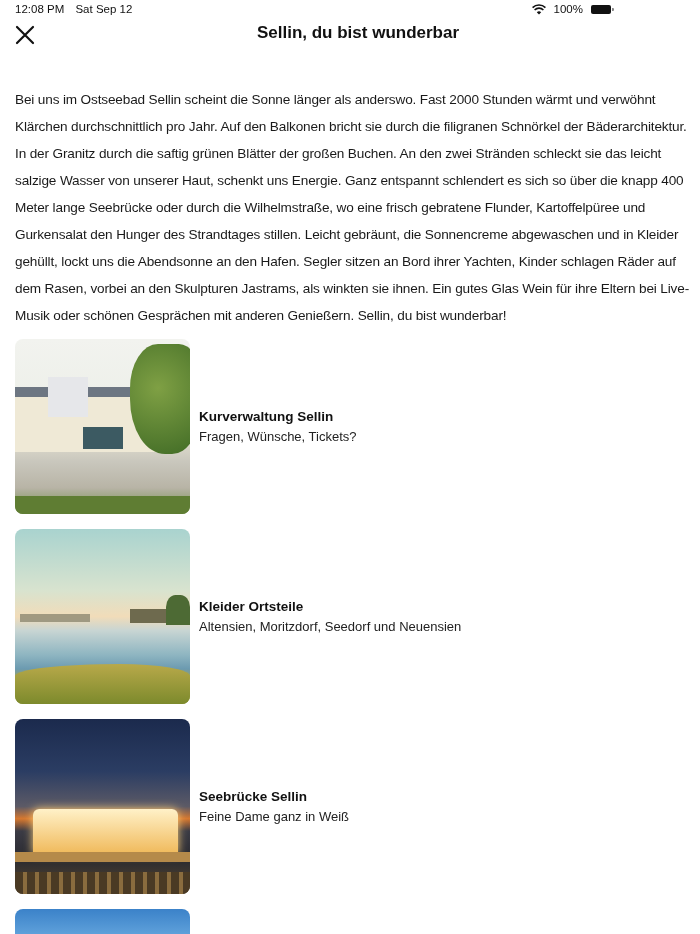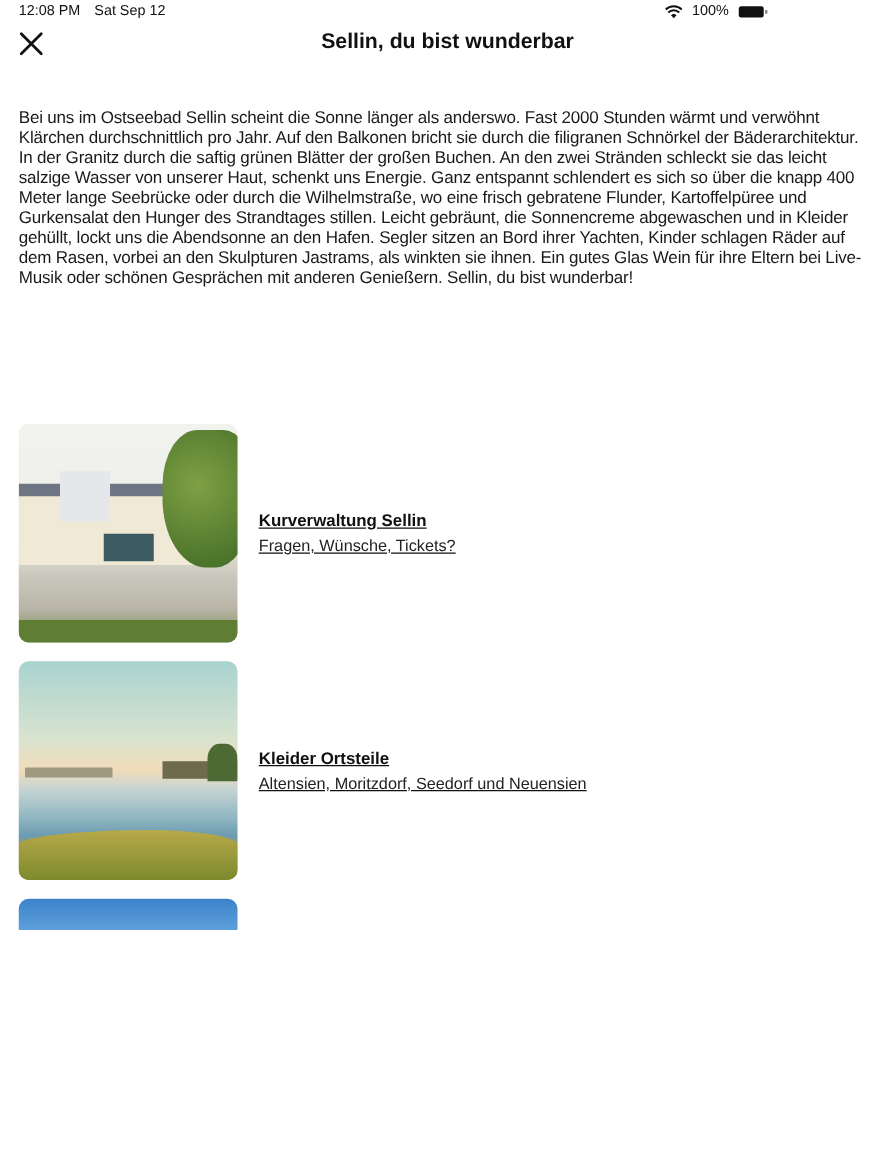--- a/index.html
+++ b/index.html
@@ -7,25 +7,25 @@
   body { font-family: "DejaVu Sans", sans-serif; color: #111; position: relative; }
   .status-bar { position: absolute; top: 0; left: 0; width: 623px; height: 18px; font-size: 11px; }
   .status-left { position: absolute; left: 15px; top: 3px; font-family: "Liberation Sans", sans-serif; font-size: 11.5px; color: #111; }
   .status-left span + span { margin-left: 8px; }
   .status-right { position: absolute; right: 12px; top: 3px; display: flex; align-items: center; gap: 8px; font-family: "Liberation Sans", sans-serif; font-size: 11.5px; }
   .battery { width: 20px; height: 9px; border-radius: 2px; background: #111; position: relative; }
   .battery::after { content: ""; position: absolute; right: -3px; top: 3px; width: 2px; height: 3px; background: #888; border-radius: 0 1px 1px 0; }
   .nav { position: absolute; top: 18px; left: 0; width: 700px; height: 34px; }
   .close-btn { position: absolute; left: 14px; top: 6px; width: 22px; height: 22px; cursor: pointer; }
   .nav-title { position: absolute; left: 16px; right: 0; top: 5px; text-align: center; font-family: "Liberation Sans", sans-serif; font-weight: bold; font-size: 17px; color: #111; }
-  .intro { position: absolute; left: 15px; top: 86px; width: 675px; font-family: "Liberation Sans", sans-serif; font-size: 13.6px; line-height: 16px; color: #1a1a1a; letter-spacing: -0.15px; }
+  .intro { position: absolute; left: 15px; top: 86px; width: 675px; font-family: "Liberation Sans", sans-serif; font-size: 13.6px; line-height: 27px; color: #1a1a1a; letter-spacing: -0.15px; }
   .cards { position: absolute; left: 15px; top: 339px; width: 675px; }
   .card { display: flex; align-items: center; height: 175px; margin-bottom: 15px; cursor: pointer; }
   .card-img { width: 175px; height: 175px; border-radius: 8px; overflow: hidden; flex: none; position: relative; }
-  .card-text { margin-left: 17px; text-decoration: underline; }
+  .card-text { margin-left: 9px; }
   .card-title { font-family: "Liberation Sans", sans-serif; font-weight: bold; font-size: 13.5px; color: #111; margin-bottom: 5px; }
   .card-sub { font-family: "Liberation Sans", sans-serif; font-size: 13px; color: #222; }
   
   .img1 { background: linear-gradient(180deg, #f2f3ef 0%, #eef0ea 30%, #e6e2d2 55%, #c9c7bd 70%, #b8b4a6 85%, #6f8a48 100%); }
   .img1 .bldg { position: absolute; left: 0; top: 58px; width: 145px; height: 55px; background: #efe9d6; }
   .img1 .roof { position: absolute; left: 0; top: 48px; width: 150px; height: 14px; background: #6d7682; }
   .img1 .tower { position: absolute; left: 33px; top: 38px; width: 40px; height: 40px; background: #e6e7ea; }
   .img1 .tree { position: absolute; right: -10px; top: 5px; width: 70px; height: 110px; border-radius: 40% 30% 40% 50%; background: radial-gradient(circle at 40% 40%, #7fa044, #3f6a25); }
   .img1 .door { position: absolute; left: 68px; top: 88px; width: 40px; height: 22px; background: #3c5a62; }
   .img1 .lawn { position: absolute; left: 0; bottom: 0; width: 175px; height: 18px; background: #5f7d33; }
@@ -94,16 +94,27 @@
       <div class="pier2"></div>
         <div class="pier"></div>
         <div class="trees"></div>
         <div class="grass"></div>
     </div>
     <div class="card-text">
       <div class="card-title">Kleider Ortsteile</div>
       <div class="card-sub">Altensien, Moritzdorf, Seedorf und Neuensien</div>
     </div>
   </div>
+  <div class="card">
+    <div class="card-img img3">
+      <div class="pav"></div>
+        <div class="bridge"></div>
+        <div class="chairs"></div>
+    </div>
+    <div class="card-text">
+      <div class="card-title">Seebrücke Sellin</div>
+      <div class="card-sub">Feine Dame ganz in Weiß</div>
+    </div>
+  </div>
   <div class="card partial">
     <div class="card-img img4"></div>
   </div>
 </div>
 
 </body></html>

